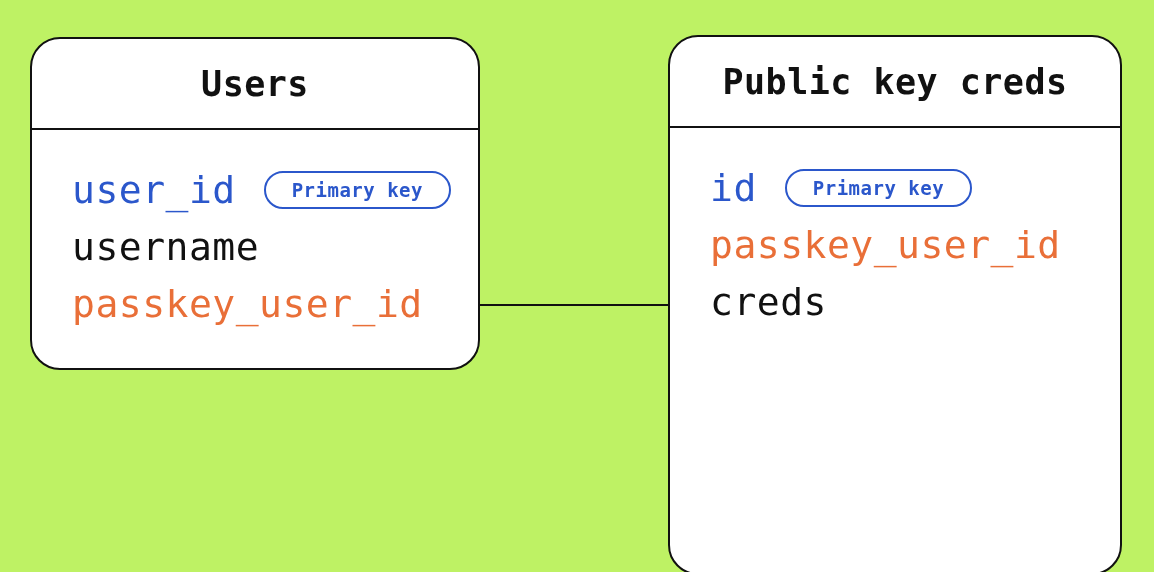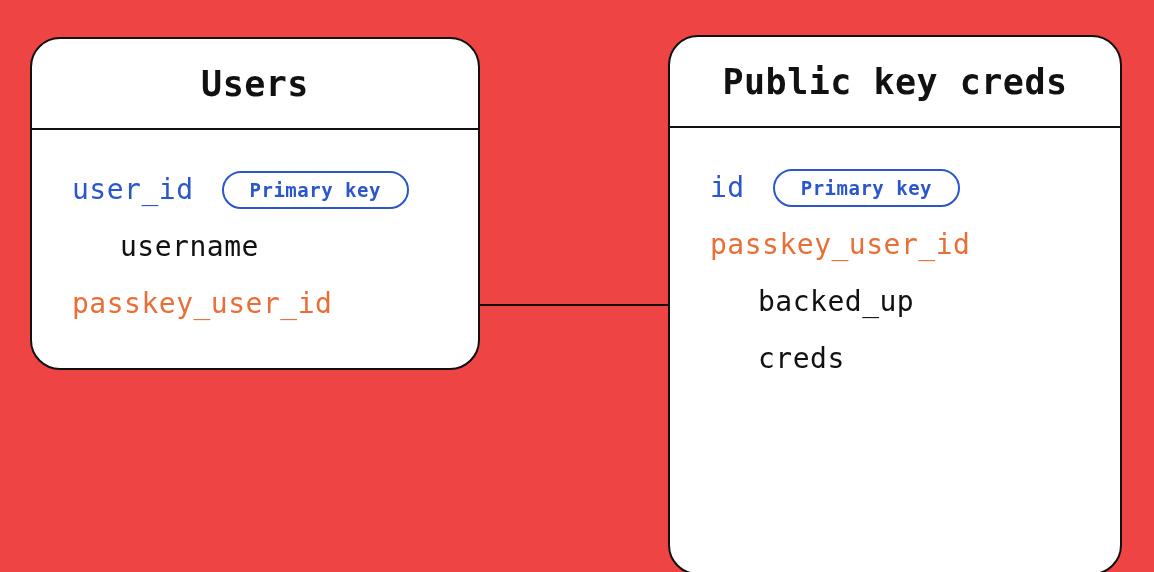--- a/index.html
+++ b/index.html
@@ -4,21 +4,21 @@
 <style>
   html, body {
     margin: 0;
     padding: 0;
     background: #ffffff;
   }
   .canvas {
     position: relative;
     width: 1154px;
     height: 572px;
-    background: #ef4444;
+    background: #bef264;
     font-family: "DejaVu Sans Mono", "Liberation Mono", monospace;
     color: var(--ink, #111111);
     overflow: hidden;
   }
   .er-table {
     position: absolute;
     background: #ffffff;
     border: 2px solid var(--ink, #111111);
     border-radius: 30px;
     box-sizing: border-box;
@@ -52,24 +52,24 @@
   .er-body {
     padding: 31px 0 0 40px;
   }
   .er-row {
     height: 57px;
     display: flex;
     align-items: center;
     white-space: nowrap;
   }
   .fname {
-    font-size: 28px;
+    font-size: 38px;
     letter-spacing: 0.5px;
   }
-  .c-black  { color: var(--ink, #111111); margin-left: 48px; }
+  .c-black  { color: var(--ink, #111111); }
   .c-blue   { color: var(--blue, #2b57cb); }
   .c-orange { color: var(--orange, #e96f38); }
   .pill {
     margin-left: 28px;
     height: 38px;
     border: 2px solid var(--blue, #2b57cb);
     border-radius: 19px;
     display: inline-flex;
     align-items: center;
     padding: 0 26px;
@@ -119,21 +119,18 @@
     </div>
     <div class="er-body">
         <div class="er-row">
           <span class="fname c-blue">id</span>
           <span class="pill">Primary key</span>
         </div>
         <div class="er-row">
           <span class="fname c-orange">passkey_user_id</span>
         </div>
         <div class="er-row">
-          <span class="fname c-black">backed_up</span>
-        </div>
-        <div class="er-row">
           <span class="fname c-black">creds</span>
         </div>
       </div>
   </div>
 
 </div>
 
 </body></html>

